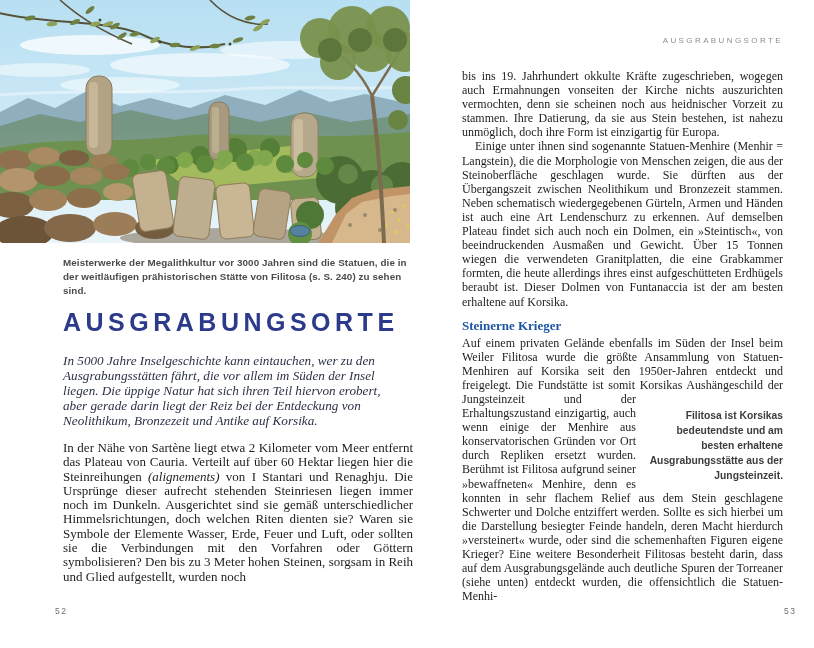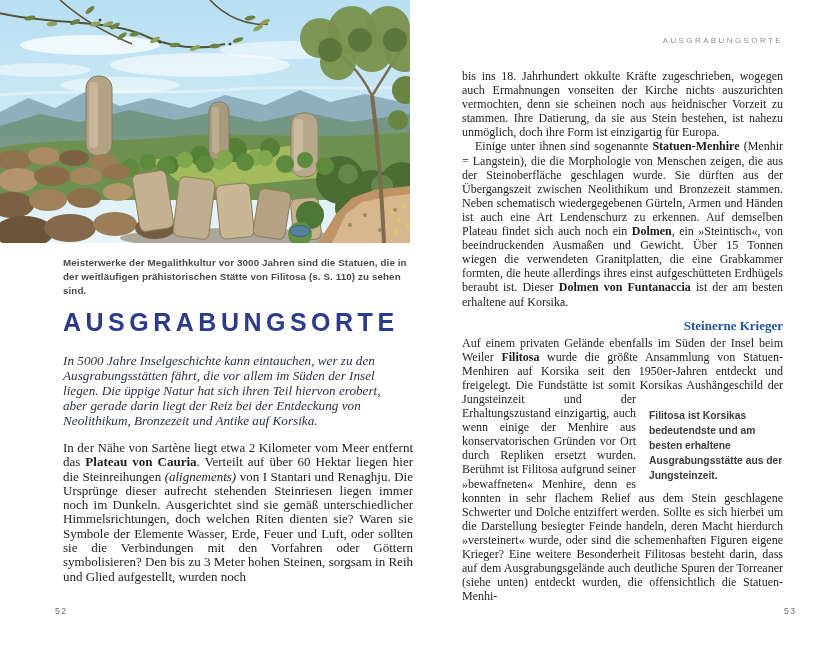--- a/index.html
+++ b/index.html
@@ -6,35 +6,35 @@
   .sheet{position:relative;width:814px;height:648px;background:#ffffff;overflow:hidden;
          font-family:"Liberation Serif",serif;}
   .photo{position:absolute;left:0;top:0;width:410px;height:243px;overflow:hidden;}
   .left-col{position:absolute;left:63px;top:256px;width:350px;}
   .right-col{position:absolute;left:462px;top:36px;width:321px;}
   .caption{font-family:"Liberation Sans",sans-serif;font-size:9.8px;line-height:14px;
            font-weight:bold;color:#4b4b4b;letter-spacing:.1px;margin:0 0 6px 0;}
   .title{font-family:"Liberation Sans",sans-serif;font-weight:bold;font-size:25px;
          letter-spacing:4.5px;color:#2c3a8a;margin:10px 0 16px 0;}
   .intro{font-style:italic;font-size:13.2px;line-height:15px;color:#2b3147;margin:0 11px 13px 0;}
-  .subhead{font-weight:bold;font-size:13px;color:#1d55a4;margin:0 0 2px 0;text-align:right;}
+  .subhead{font-weight:bold;font-size:13px;color:#1d55a4;margin:0 0 2px 0;}
   .subhead.gap{margin-top:9px;}
   .body{font-size:13px;line-height:14.3px;color:#1d1d1d;text-align:justify;margin:0;}
   .right-col .body{font-size:12px;line-height:14.1px;}
   .indent{text-indent:13px;}
   .running-head{font-family:"Liberation Sans",sans-serif;font-size:8px;letter-spacing:2.4px;
                 color:#8e8e8e;text-align:right;margin:0 0 24px 0;}
   .margin-note{float:right;width:134px;margin-left:13px;padding:16px 0 5px 0;
                font-family:"Liberation Sans",sans-serif;font-weight:bold;font-size:10.3px;
-               line-height:15px;color:#3c3c3c;text-align:left;text-indent:0;}
+               line-height:15px;color:#3c3c3c;text-align:right;text-indent:0;}
   .pagenum{position:absolute;font-family:"Liberation Sans",sans-serif;font-size:8.5px;
            letter-spacing:1.5px;color:#6f6f6f;}
   .pagenum.left{left:55px;top:606px;}
   .pagenum.right{left:743px;top:606px;padding-left:41px;}
-  .b{font-weight:bold;}
+  .b{font-weight:normal;}
   .i{font-style:italic;}
 </style>
 </head>
 <body>
 
 <div class="sheet">
 
   <div class="photo">
     <svg width="410" height="243" viewBox="0 0 410 243">
       <defs>
@@ -194,29 +194,29 @@
         <ellipse cx="250" cy="18" rx="5.5" ry="2.2" fill="#6e8142" transform="rotate(-10 250 18)"></ellipse>
         <ellipse cx="265" cy="22" rx="5.5" ry="2.2" fill="#8da158" transform="rotate(-25 265 22)"></ellipse>
         <circle cx="100" cy="20" r="1.5" fill="#3f4a2a"></circle>
           <circle cx="160" cy="42" r="1.5" fill="#3f4a2a"></circle>
         <circle cx="230" cy="44" r="1.5" fill="#3f4a2a"></circle>
       </g>
     </svg>
   </div>
 
   <div class="left-col">
-    <p class="caption">Meisterwerke der Megalithkultur vor 3000 Jahren sind die Statuen, die in der weitläufigen prähistorischen Stätte von Filitosa (s. S. 110) zu sehen sind.</p>
+    <p class="caption">Meisterwerke der Megalithkultur vor 3000 Jahren sind die Statuen, die in der weitläufigen prähistorischen Stätte von Filitosa (s. S. 240) zu sehen sind.</p>
     <h1 class="title">AUSGRABUNGSORTE</h1>
     <p class="intro">In 5000 Jahre Inselgeschichte kann eintauchen, wer zu den Ausgrabungsstätten fährt, die vor allem im Süden der Insel liegen. Die üppige Natur hat sich ihren Teil hiervon erobert, aber gerade darin liegt der Reiz bei der Entdeckung von Neolithikum, Bronzezeit und Antike auf Korsika.</p>
     <p class="body"><span>In der Nähe von Sartène liegt etwa 2 Kilometer vom Meer entfernt das </span><span class="b">Plateau von Cauria</span><span>. Verteilt auf über 60 Hektar liegen hier die Steinreihungen </span><span class="i">(alignements)</span><span> von I Stantari und Renaghju. Die Ursprünge dieser aufrecht stehenden Steinriesen liegen immer noch im Dunkeln. Ausgerichtet sind sie gemäß unterschiedlicher Himmelsrichtungen, doch welchen Riten dienten sie? Waren sie Symbole der Elemente Wasser, Erde, Feuer und Luft, oder sollten sie die Verbindungen mit den Vorfahren oder Göttern symbolisieren? Den bis zu 3 Meter hohen Steinen, sorgsam in Reih und Glied aufgestellt, wurden noch</span></p>
   </div>
   <div class="pagenum left">52</div>
 
   <div class="right-col">
     <div class="running-head">AUSGRABUNGSORTE</div>
-    <p class="body">bis ins 18. Jahrhundert okkulte Kräfte zugeschrieben, wogegen auch Ermahnungen vonseiten der Kirche nichts auszurichten vermochten, denn sie scheinen noch aus heidnischer Vorzeit zu stammen. Ihre Datierung, da sie aus Stein bestehen, ist nahezu unmöglich, doch ihre Form ist einzigartig für Europa.</p>
+    <p class="body">bis ins 19. Jahrhundert okkulte Kräfte zugeschrieben, wogegen auch Ermahnungen vonseiten der Kirche nichts auszurichten vermochten, denn sie scheinen noch aus heidnischer Vorzeit zu stammen. Ihre Datierung, da sie aus Stein bestehen, ist nahezu unmöglich, doch ihre Form ist einzigartig für Europa.</p>
     <p class="body indent"><span>Einige unter ihnen sind sogenannte </span><span class="b">Statuen-Menhire</span><span> (Menhir = Langstein), die die Morphologie von Menschen zeigen, die aus der Steinoberfläche geschlagen wurde. Sie dürften aus der Übergangszeit zwischen Neolithikum und Bronzezeit stammen. Neben schematisch wiedergegebenen Gürteln, Armen und Händen ist auch eine Art Lendenschurz zu erkennen. Auf demselben Plateau findet sich auch noch ein </span><span class="b">Dolmen</span><span>, ein »Steintisch«, von beeindruckenden Ausmaßen und Gewicht. Über 15 Tonnen wiegen die verwendeten Granitplatten, die eine Grabkammer formten, die heute allerdings ihres einst aufgeschütteten Erdhügels beraubt ist. Dieser </span><span class="b">Dolmen von Funtanaccia</span><span> ist der am besten erhaltene auf Korsika.</span></p>
     <h2 class="subhead gap">Steinerne Krieger</h2>
     <p class="body"><span><span>Auf einem privaten Gelände ebenfalls im Süden der Insel beim Weiler </span><span class="b">Filitosa</span><span> wurde die größte Ansammlung von Statuen-Menhiren auf Korsika seit den 1950er-Jahren entdeckt und freigelegt. Die Fundstätte ist somit Korsikas Aushänge</span></span><span class="margin-note">Filitosa ist Korsikas bedeutendste und am besten erhaltene Ausgrabungsstätte aus der Jungsteinzeit.</span><span><span>schild der Jungsteinzeit und der Erhaltungszustand einzigartig, auch wenn einige der Menhire aus konservatorischen Gründen vor Ort durch Repliken ersetzt wurden. Berühmt ist Filitosa aufgrund seiner »bewaffneten« Menhire, denn es konnten in sehr flachem Relief aus dem Stein geschlagene Schwerter und Dolche entziffert werden. Sollte es sich hierbei um die Darstellung besiegter Feinde handeln, deren Macht hierdurch »versteinert« wurde, oder sind die schemenhaften Figuren eigene Krieger? Eine weitere Besonderheit Filitosas besteht darin, dass auf dem Ausgrabungsgelände auch deutliche Spuren der Torreaner (siehe unten) entdeckt wurden, die offensichtlich die Statuen-Menhi-</span></span></p>
   </div>
   <div class="pagenum right">53</div>
 
 </div>
 
 </body></html>

